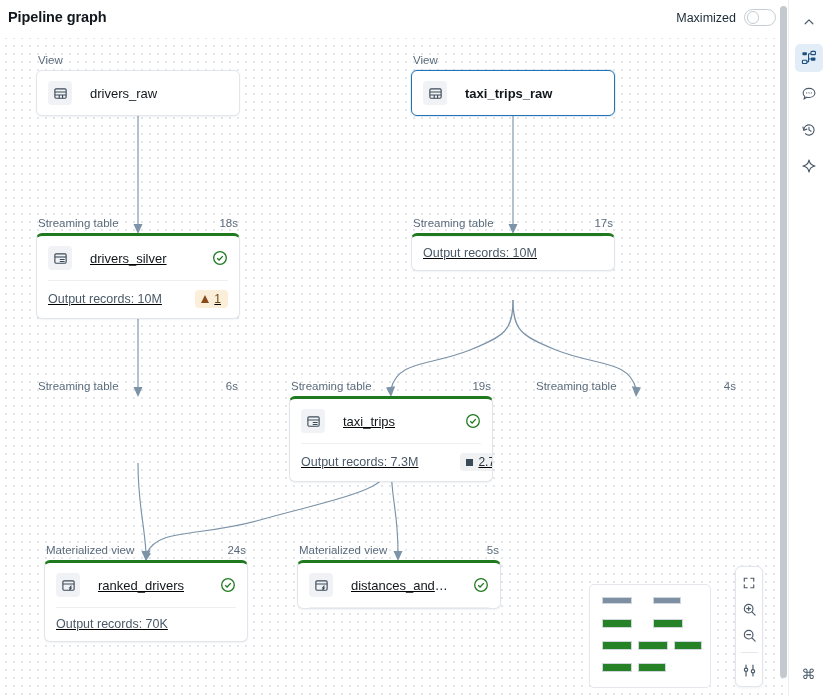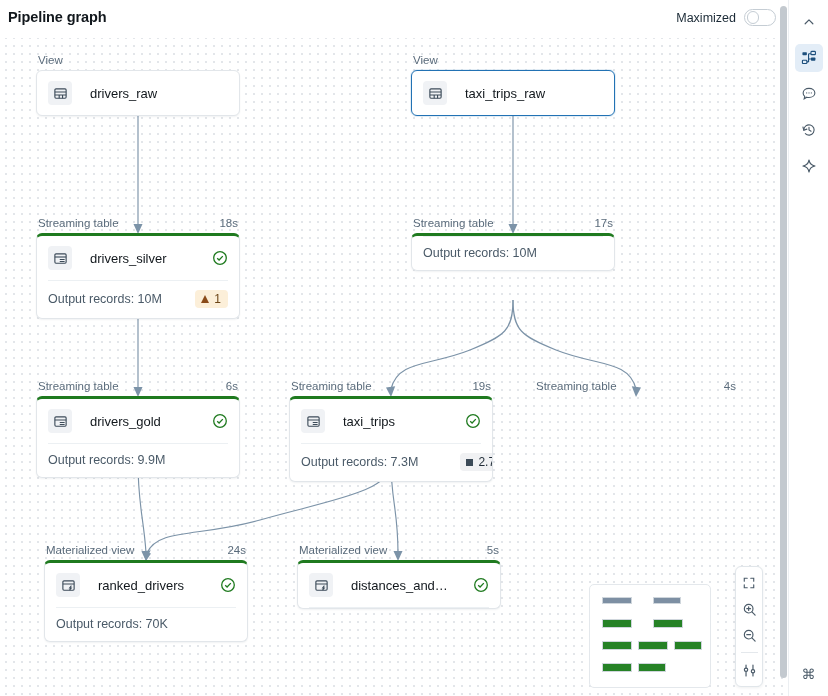--- a/index.html
+++ b/index.html
@@ -61,22 +61,22 @@
     font-size: 11.5px; color: #5a6b7b; padding: 0 2px 4px 2px;
   }
   .node-meta .dur { color: #5a6b7b; }
   .node-card {
     background: #ffffff;
     border: 1px solid #e2e6ea;
     border-radius: 6px;
     box-shadow: 0 1px 2px rgba(16,30,45,0.06);
     overflow: hidden;
   }
-  .node-card.has-top { border-top: 3px solid #1f7a1f; }
-  .node-card.selected { border: 1.6px solid #2272b4; box-shadow: 0 0 0 1px rgba(34,114,180,.12); }
+  .node-card.has-top { border-top: 3px solid #1f7a1f; text-decoration: underline; }
+  .node-card.selected { border: 1.6px solid #2272b4; box-shadow: 0 0 0 1px rgba(34,114,180,.12); font-weight: bold; }
 
   .node-head { display: flex; align-items: center; gap: 18px; padding: 10px 11px; }
   .node-icon {
     width: 24px; height: 24px; border-radius: 4px; background: #f0f2f5;
     display: flex; align-items: center; justify-content: center; flex: 0 0 24px;
   }
   .node-name {
     font-size: 13px; color: #11171c; flex: 1 1 auto;
     white-space: nowrap; overflow: hidden; text-overflow: ellipsis;
   }
@@ -280,42 +280,20 @@
         <div class="node-foot">
           <span class="node-records">Output records: 10M</span>
         </div>
       </div>
     </div>
 
     <div class="node-wrap" style="left:36px; top:380px; width:204px;">
       <div class="node-meta">
         <span>Streaming table</span>
         <span class="dur">6s</span>
-      </div>
-      <div class="node-card has-top">
-        <div class="node-head">
-          <span class="node-icon">
-            <svg width="15" height="15" viewBox="0 0 16 16" fill="none" stroke="#3c4b59" stroke-width="1.2">
-              <rect x="2" y="3" width="12" height="10" rx="1.2"></rect>
-                <line x1="2" y1="6.4" x2="14" y2="6.4"></line>
-              <path d="M7.2 9.1 h5.2 M7.2 11.2 h5.2" stroke-width="1.1"></path>
-            </svg>
-          </span>
-          <span class="node-name">drivers_gold</span>
-          <span class="status-ok">
-            <svg width="16" height="16" viewBox="0 0 16 16" fill="none" stroke="#1f7a1f" stroke-width="1.3">
-              <circle cx="8" cy="8" r="6.3"></circle>
-                <path d="M5.2 8.2 L7.1 10 L10.8 6.1"></path>
-            </svg>
-          </span>
-        </div>
-        <div class="node-divider"></div>
-        <div class="node-foot">
-          <span class="node-records">Output records: 9.9M</span>
-        </div>
       </div>
     </div>
 
     <div class="node-wrap" style="left:289px; top:380px; width:204px;">
       <div class="node-meta">
         <span>Streaming table</span>
         <span class="dur">19s</span>
       </div>
       <div class="node-card has-top">
         <div class="node-head">

